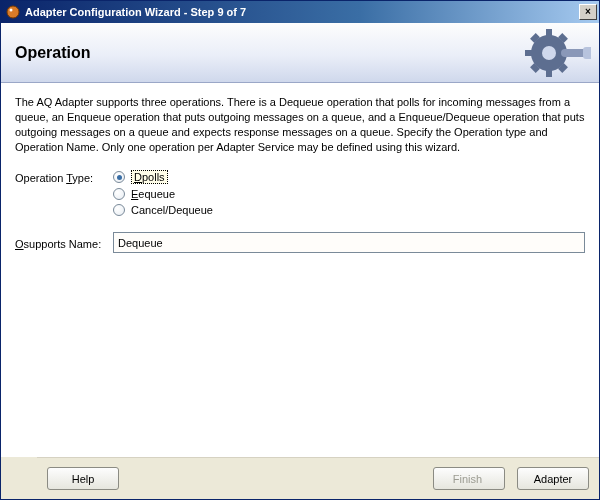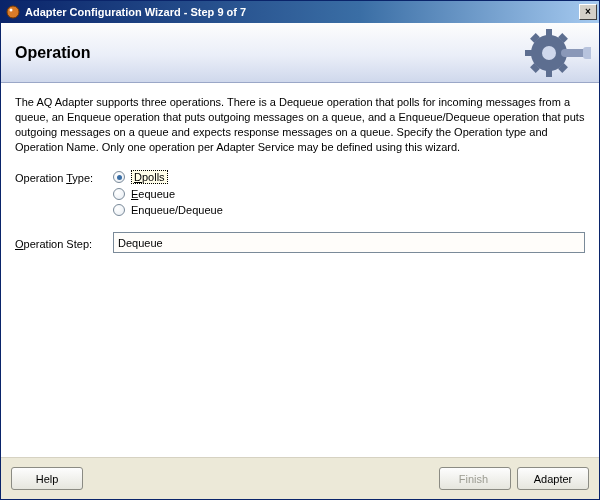--- a/index.html
+++ b/index.html
@@ -111,21 +111,22 @@
   font-size: 11px;
   width: 430px;
 }
 .footer {
   height: 42px;
   background: #ece9d8;
   border-top: 1px solid #d6d2c2;
   display: flex;
   align-items: center;
   padding: 0 10px;
-  gap: 6px;
+  gap: 12px;
+  margin-left: 36px;
 }
 .footer .spacer { flex: 1; }
 .btn {
   min-width: 72px;
   height: 23px;
   background: linear-gradient(to bottom, #fdfdfd, #e6e6de);
   border: 1px solid #8b8b83;
   border-radius: 3px;
   font-family: Tahoma, Arial, sans-serif;
   font-size: 11px;
@@ -188,28 +189,28 @@
         <label class="radio-item">
           <span class="radio-dot selected"></span>
           <span class="radio-label focused"><span class="u">D</span><span>polls</span></span>
         </label>
         <label class="radio-item">
           <span class="radio-dot"></span>
           <span class="radio-label"><span class="u">E</span><span>equeue</span></span>
         </label>
         <label class="radio-item">
           <span class="radio-dot"></span>
-          <span class="radio-label">Enqueue/Dequeue</span>
+          <span class="radio-label">Cancel/Dequeue</span>
         </label>
       </div>
     </div>
 
     <div class="form-row" style="align-items:center">
       <div class="form-label">
-        <span class="u">O</span><span>peration Step:</span>
+        <span class="u">O</span><span>supports Name:</span>
       </div>
       <input type="text" class="text-input" value="Dequeue" style="">
     </div>
   </div>
 
   <div class="footer">
     <button class="btn">Help</button>
     <div class="spacer"></div>
     <button class="btn" disabled="">Finish</button>
     <button class="btn">Adapter</button>

